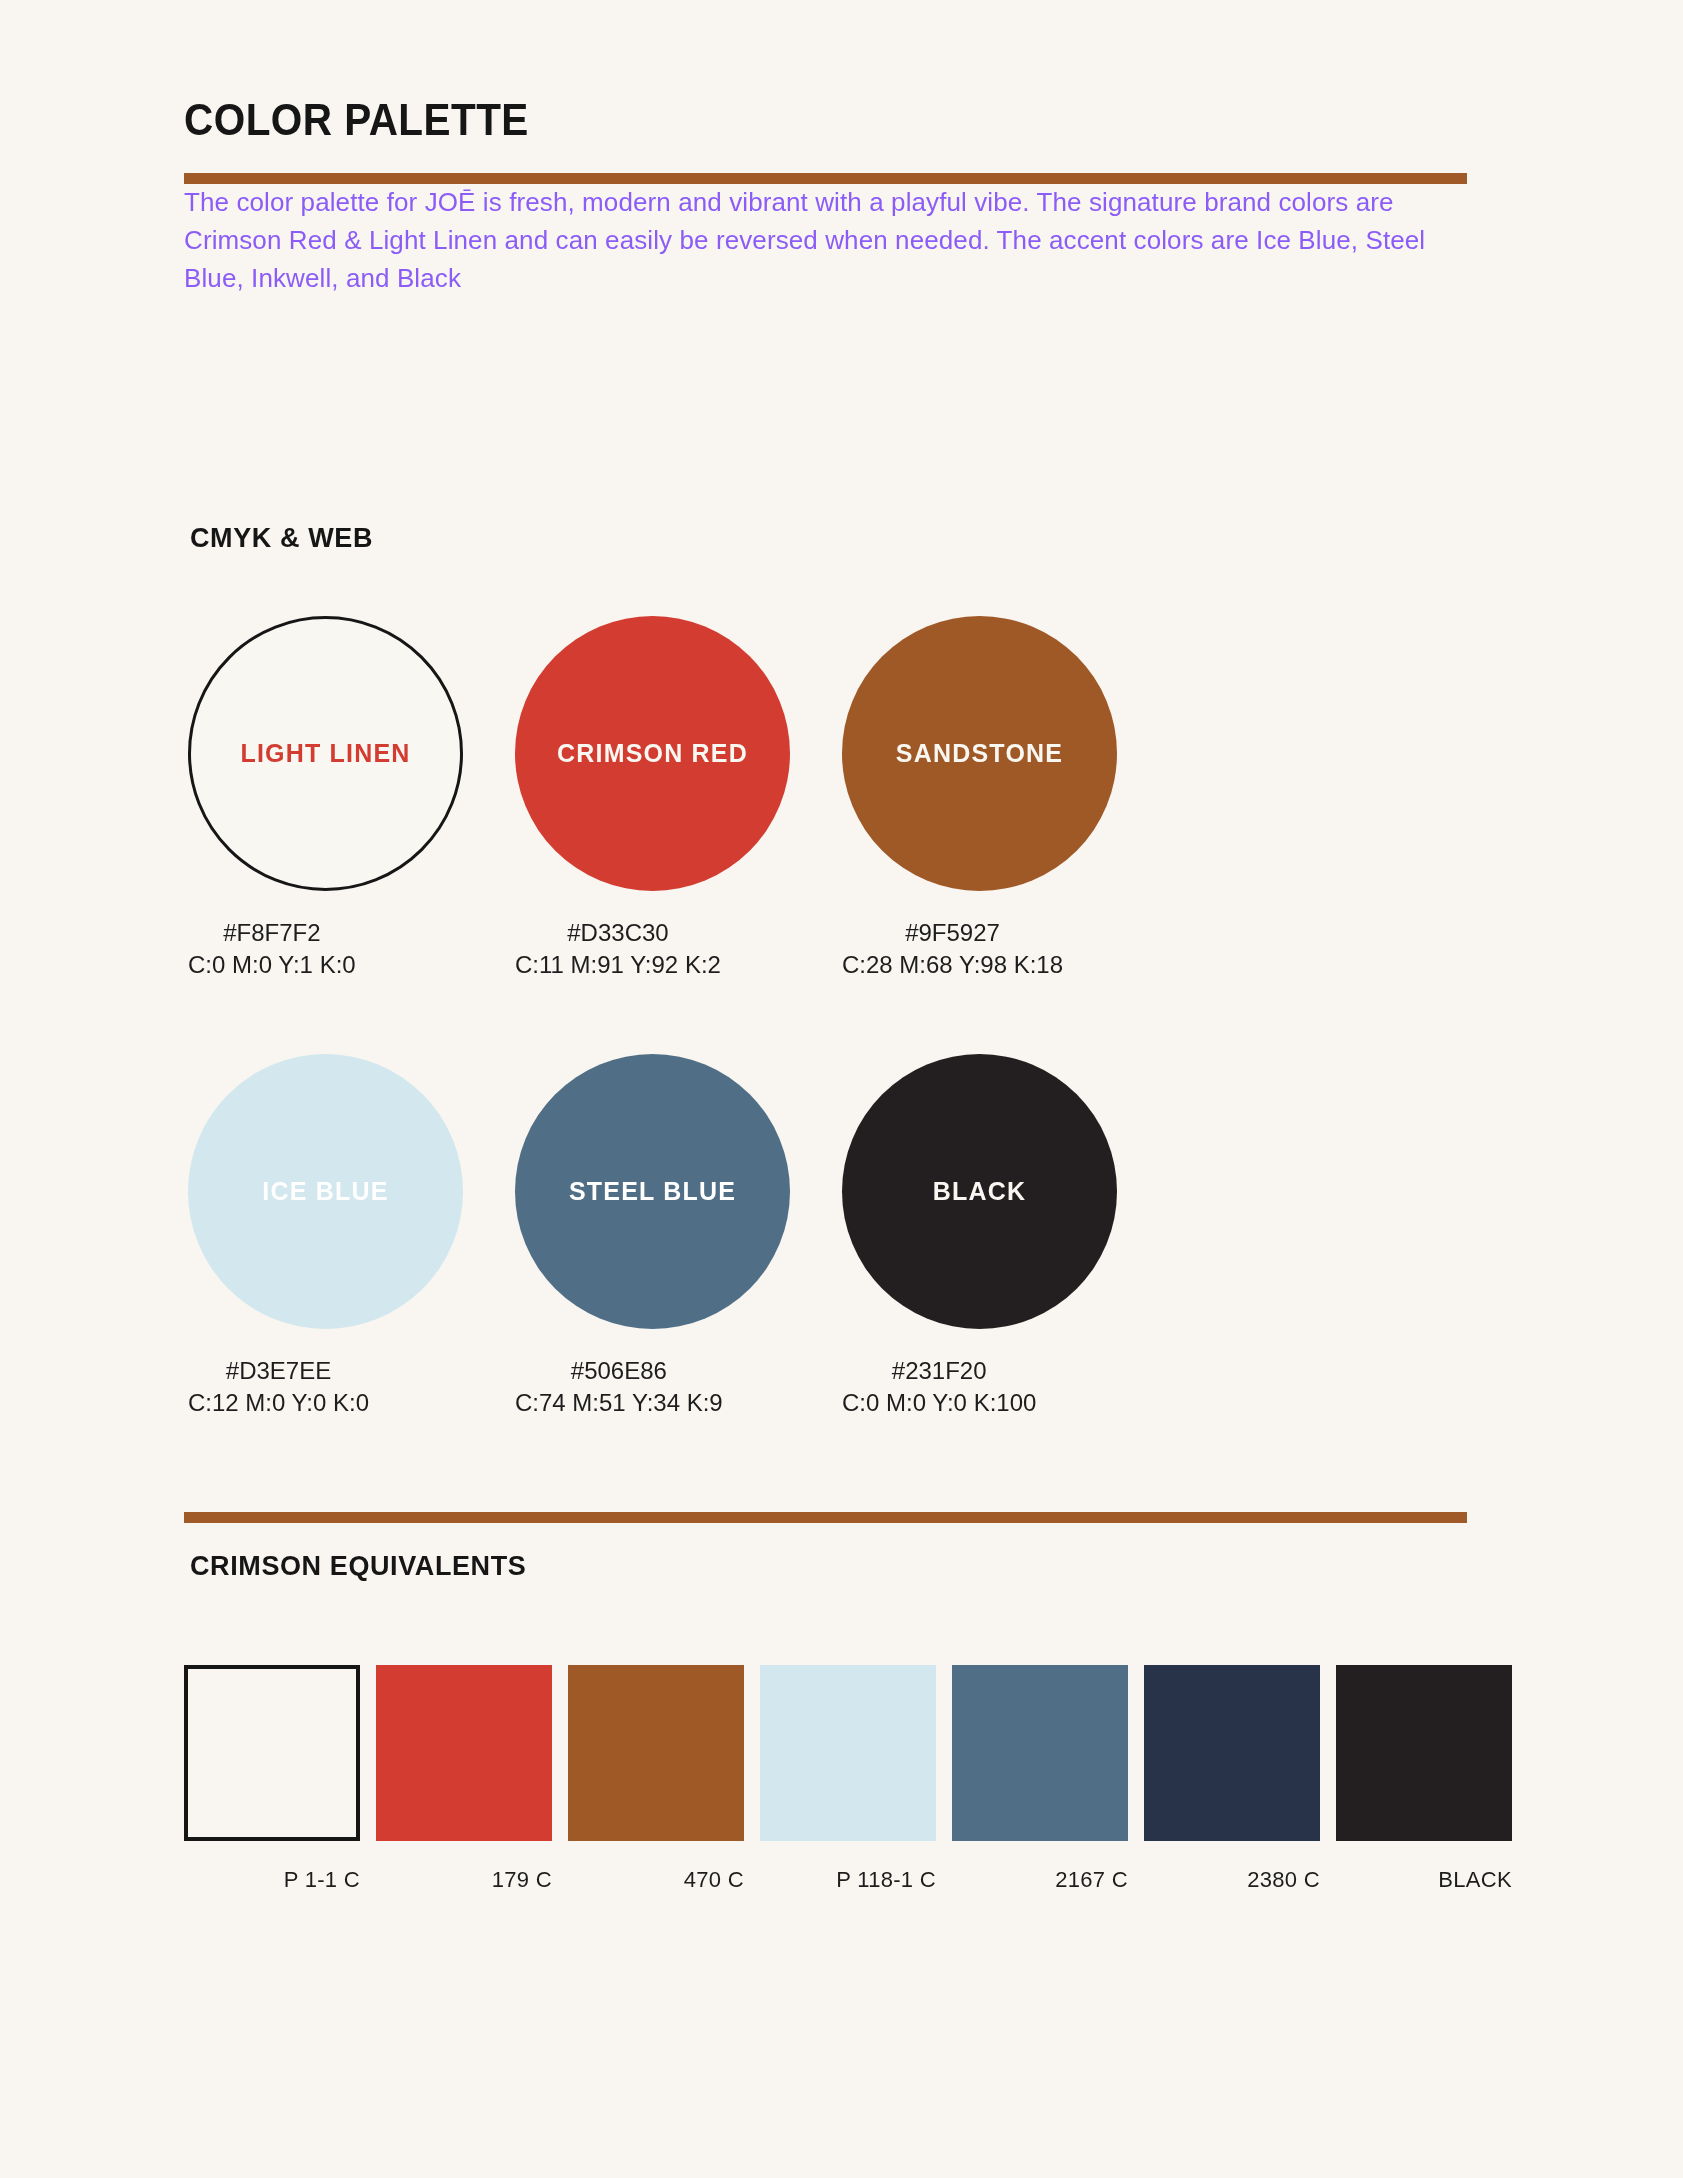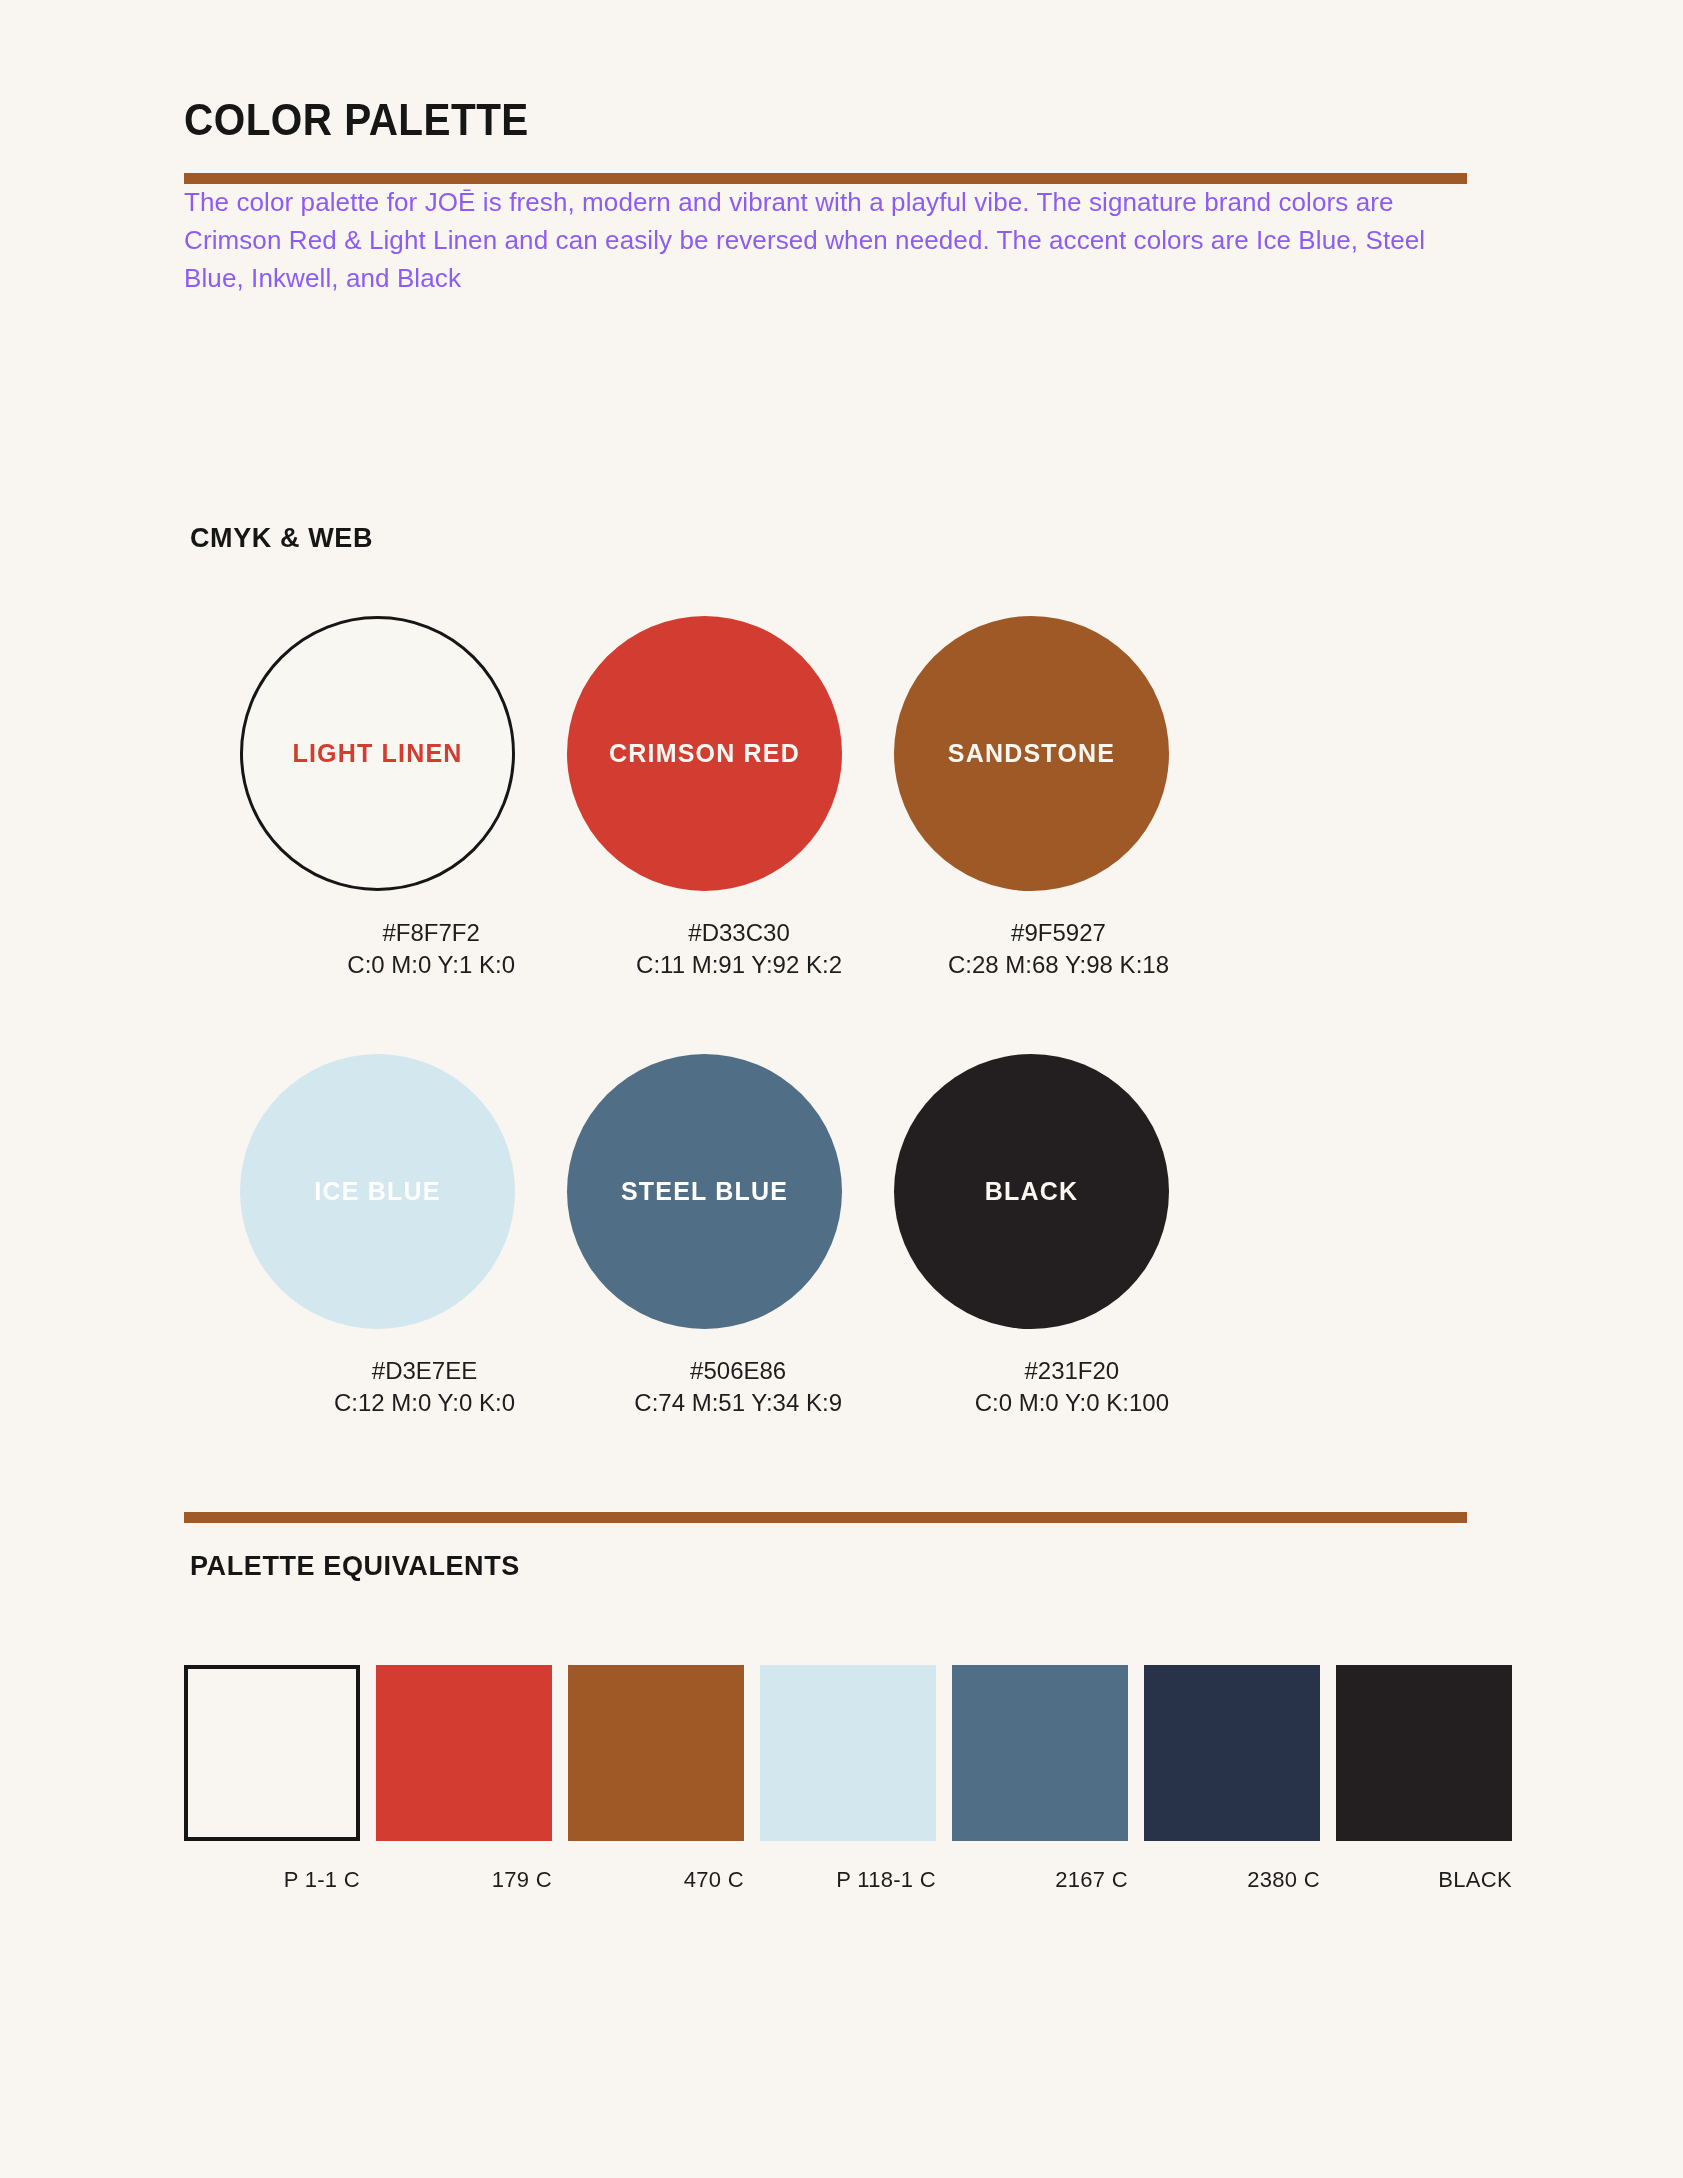--- a/index.html
+++ b/index.html
@@ -71,21 +71,21 @@
     left: 188px;
     width: 1307px;
   }
   #row-1 { top: 616px; }
   #row-2 { top: 1054px; }
 
   .swatch-col {
     width: 327px;
     display: flex;
     flex-direction: column;
-    align-items: flex-end;
+    align-items: flex-start;
   }
   .circle {
     width: 275px;
     height: 275px;
     border-radius: 50%;
     display: flex;
     align-items: center;
     justify-content: center;
     box-sizing: border-box;
   }
@@ -214,21 +214,21 @@
           <span class="circle-label" style="color: rgb(248, 247, 242);">BLACK</span>
         </div>
         <div class="codes">
           <span class="hex">#231F20</span>
           <span class="cmyk">C:0 M:0 Y:0 K:100</span>
         </div>
       </div>
     </div>
 
   <div id="pantone-rule"></div>
-  <div class="section-label" id="pantone-label">PALETTE EQUIVALENTS</div>
+  <div class="section-label" id="pantone-label">CRIMSON EQUIVALENTS</div>
   <div id="pantone-row">
       <div class="pantone-col">
         <div class="pantone-chip" style="background: rgb(249, 246, 241); border: 4px solid rgb(22, 22, 22);"></div>
         <div class="pantone-name">P  1-1 C</div>
       </div>
       <div class="pantone-col">
         <div class="pantone-chip" style="background: rgb(211, 60, 48);"></div>
         <div class="pantone-name">179 C</div>
       </div>
       <div class="pantone-col">

